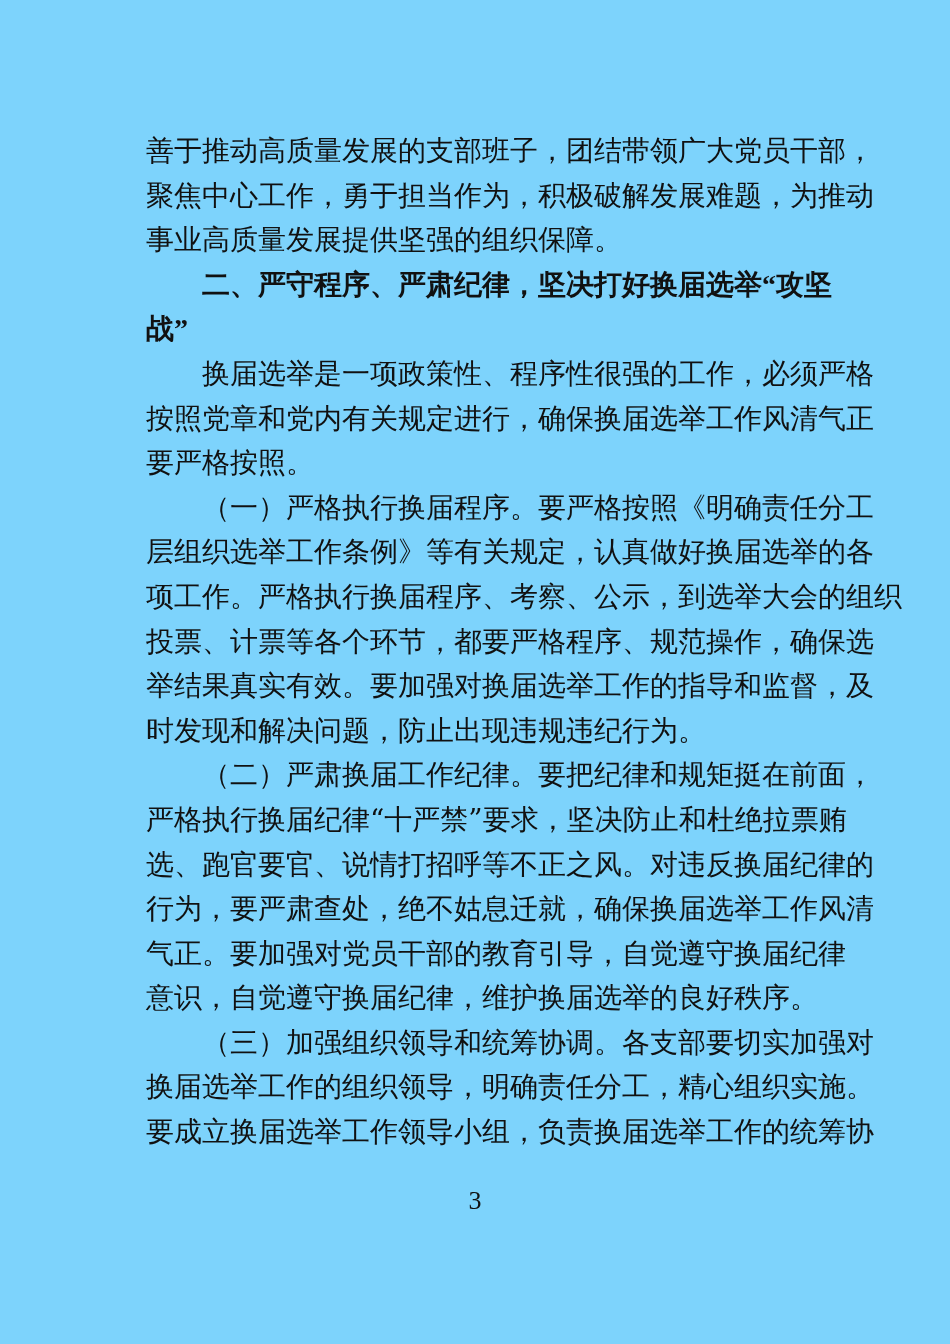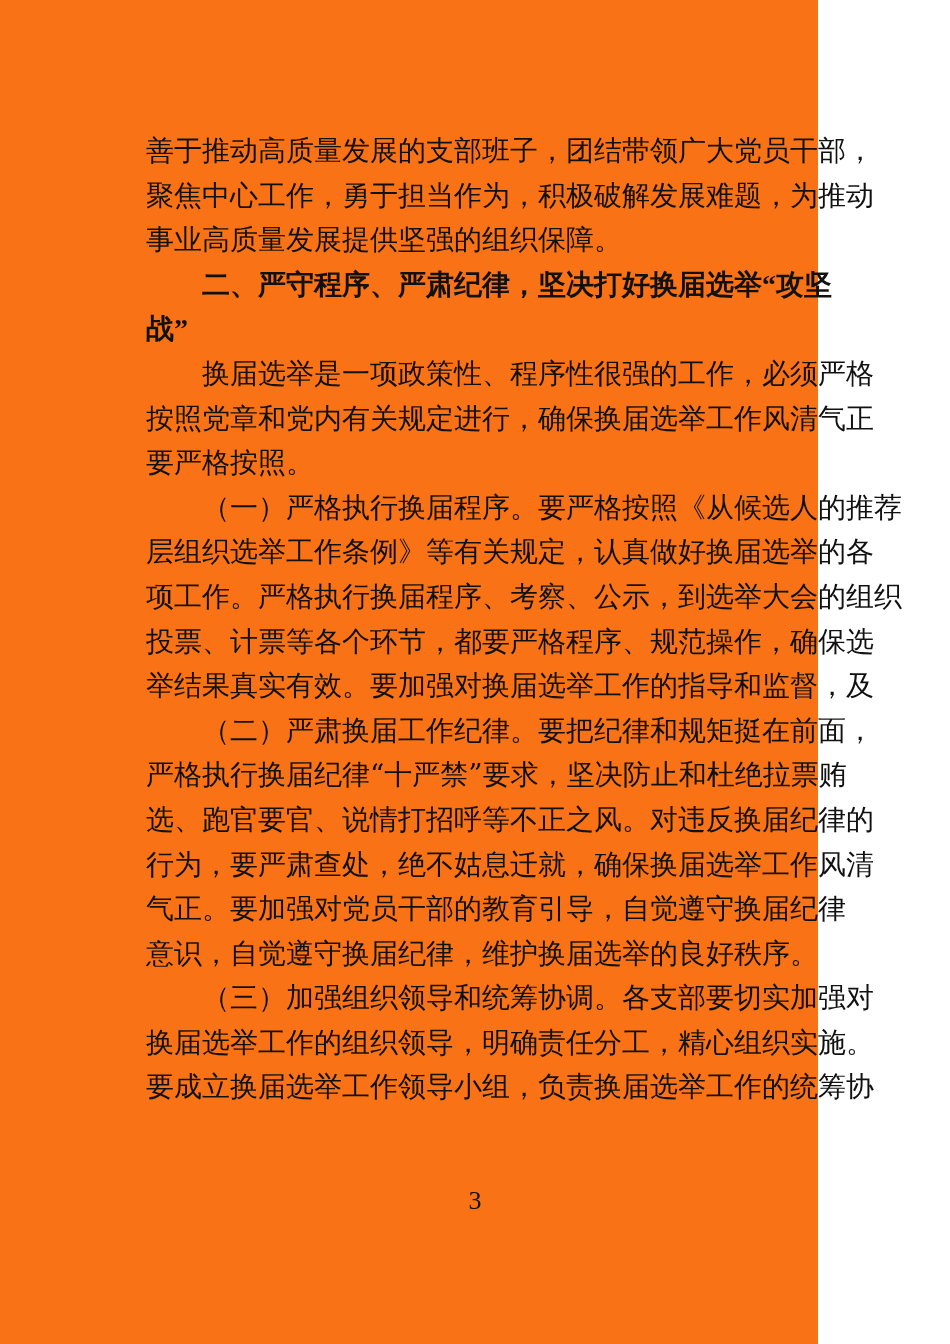--- a/index.html
+++ b/index.html
@@ -1,17 +1,17 @@
 <!DOCTYPE html>
 <html><head>
   <meta charset="utf-8">
   <style>
     html, body { margin: 0; padding: 0; background: #ffffff; }
     body { width: 950px; height: 1344px; position: relative; overflow: hidden; }
-    .page { position: absolute; left: 0; top: 0; width: 818px; height: 1344px; background: #f97316; }
+    .page { position: absolute; left: 0; top: 0; width: 950px; height: 1344px; background: #7dd3fc; }
     .content {
       position: absolute; left: 146px; top: 129px; width: 662px;
       font-family: "DejaVu Serif", "Liberation Serif", serif;
       font-size: 28px; line-height: 44.6px; color: #111;
       text-align: justify; text-justify: inter-character;
     }
     .line { display: block; height: 44.6px; white-space: nowrap; text-align-last: justify; text-align: justify; }
     .line.last { text-align-last: left; }
     .indent { padding-left: 56px; }
     .heading { font-weight: bold; font-family: Liberation Serif, serif; }
@@ -38,25 +38,26 @@
       <span class="line last">战”</span>
     </div>
 
     <div>
       <span class="line indent">换届选举是一项政策性、程序性很强的工作，必须严格</span>
       <span class="line">按照党章和党内有关规定进行，确保换届选举工作风清气正</span>
       <span class="line last">要严格按照。</span>
     </div>
 
     <div>
-      <span class="line indent"><span class="sub-lead">（一）严格执行换届程序。</span><span>要严格按照《从候选人的推荐</span></span>
+      <span class="line indent"><span class="sub-lead">（一）严格执行换届程序。</span><span>要严格按照《明确责任分工</span></span>
       <span class="line">层组织选举工作条例》等有关规定，认真做好换届选举的各</span>
       <span class="line">项工作。严格执行换届程序、考察、公示，到选举大会的组织</span>
       <span class="line">投票、计票等各个环节，都要严格程序、规范操作，确保选</span>
       <span class="line">举结果真实有效。要加强对换届选举工作的指导和监督，及</span>
+      <span class="line last">时发现和解决问题，防止出现违规违纪行为。</span>
     </div>
 
     <div>
       <span class="line indent"><span class="sub-lead">（二）严肃换届工作纪律。</span><span>要把纪律和规矩挺在前面，</span></span>
       <span class="line">严格执行换届纪律“十严禁”要求，坚决防止和杜绝拉票贿</span>
       <span class="line">选、跑官要官、说情打招呼等不正之风。对违反换届纪律的</span>
       <span class="line">行为，要严肃查处，绝不姑息迁就，确保换届选举工作风清</span>
       <span class="line">气正。要加强对党员干部的教育引导，自觉遵守换届纪律</span>
       <span class="line last">意识，自觉遵守换届纪律，维护换届选举的良好秩序。</span>
     </div>

